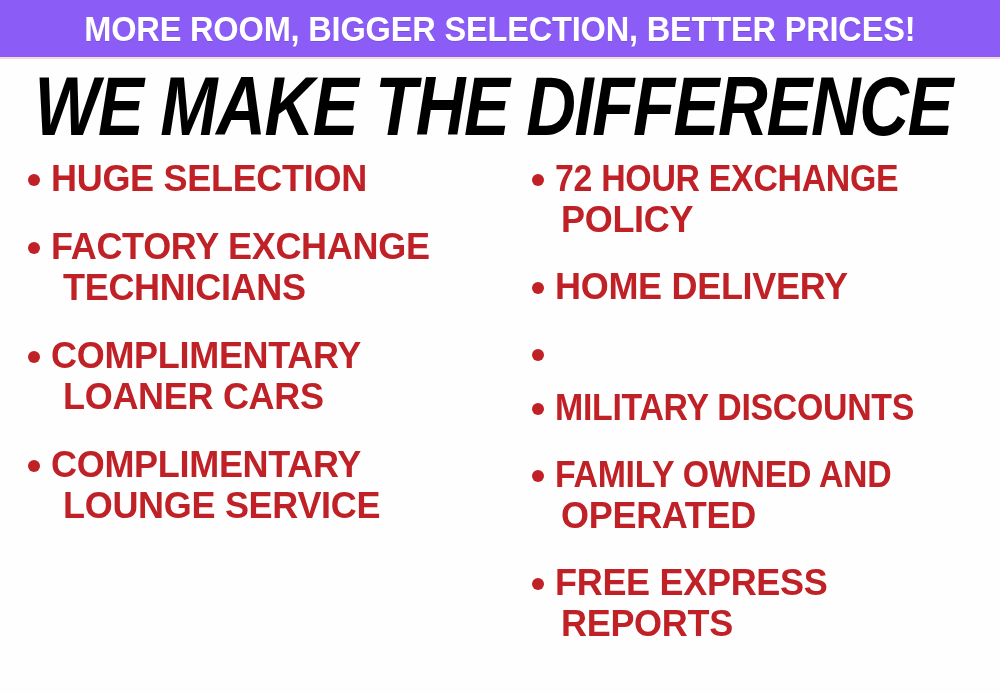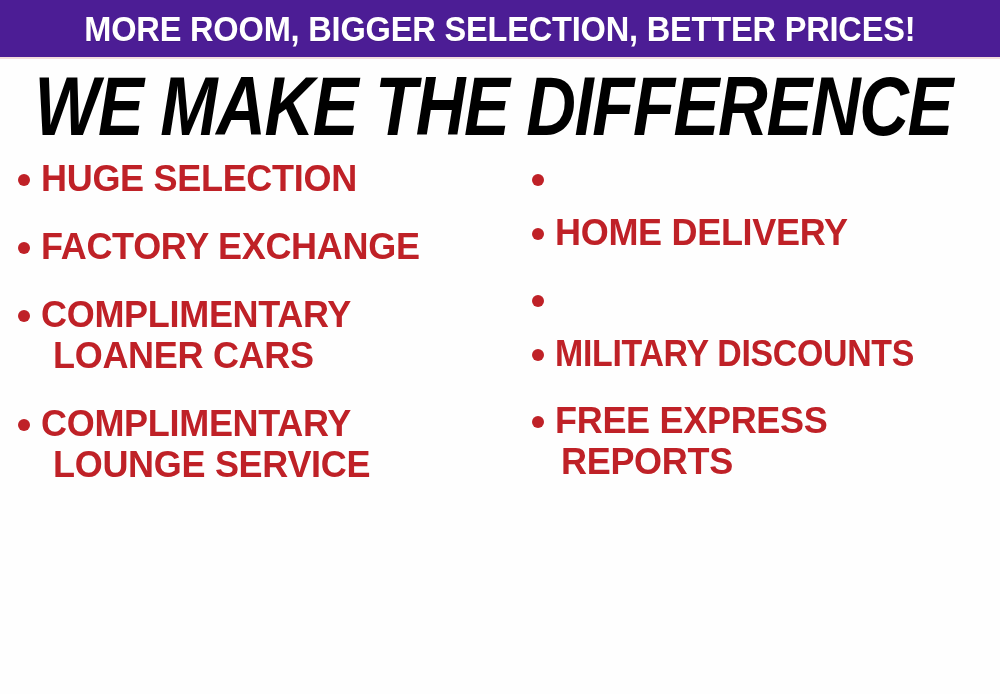--- a/index.html
+++ b/index.html
@@ -23,21 +23,21 @@
     overflow: hidden;
   }
 
   
   .banner {
     position: absolute;
     left: 0;
     top: 0;
     width: 1000px;
     height: 57px;
-    background: #4c1d95;
+    background: #8b5cf6;
     display: flex;
     align-items: center;
     justify-content: center;
   }
   .banner-text {
     color: #ffffff;
     font-family: "Liberation Sans", sans-serif;
     font-weight: bold;
     font-size: 35px;
     line-height: 36px;
@@ -86,21 +86,21 @@
     width: 1000px;
     height: 530px;
     display: flex;
     align-items: flex-start;
   }
   .col {
     box-sizing: border-box;
   }
   .col-left {
     width: 510px;
-    padding-left: 18px;
+    padding-left: 28px;
   }
   .col-right {
     width: 490px;
     padding-left: 22px;
   }
 
   .bullet-row {
     display: flex;
     align-items: flex-start;
     margin-bottom: 27px;
@@ -161,20 +161,21 @@
         <div class="bullet-label">
           <span class="l1">HUGE SELECTION</span>
         </div>
       </div>
 
 
       <div class="bullet-row">
         <div class="bullet-dot"></div>
         <div class="bullet-label">
           <span class="l1">FACTORY EXCHANGE</span>
+          <span class="l2">TECHNICIANS</span>
         </div>
       </div>
 
       <div class="bullet-row">
         <div class="bullet-dot"></div>
         <div class="bullet-label">
           <span class="l1">COMPLIMENTARY</span>
           <span class="l2">LOANER CARS</span>
         </div>
       </div>
@@ -186,40 +187,51 @@
           <span class="l2">LOUNGE SERVICE</span>
         </div>
       </div>
 
     </div>
 
     <div class="col col-right">
 
       <div class="bullet-row">
         <div class="bullet-dot"></div>
+        <div class="bullet-label">
+          <span class="l1 tight">72 HOUR EXCHANGE</span>
+          <span class="l2">POLICY</span>
+        </div>
       </div>
 
       <div class="bullet-row">
         <div class="bullet-dot"></div>
         <div class="bullet-label">
           <span class="l1">HOME DELIVERY</span>
         </div>
       </div>
 
       <div class="bullet-row">
         <div class="bullet-dot"></div>
       </div>
 
       <div class="bullet-row">
         <div class="bullet-dot"></div>
         <div class="bullet-label">
           <span class="l1 tight">MILITARY DISCOUNTS</span>
         </div>
       </div>
 
+      <div class="bullet-row">
+        <div class="bullet-dot"></div>
+        <div class="bullet-label">
+          <span class="l1 tight">FAMILY OWNED AND</span>
+          <span class="l2">OPERATED</span>
+        </div>
+      </div>
 
       <div class="bullet-row">
         <div class="bullet-dot"></div>
         <div class="bullet-label">
           <span class="l1">FREE EXPRESS</span>
           <span class="l2">REPORTS</span>
         </div>
       </div>
 
     </div>

